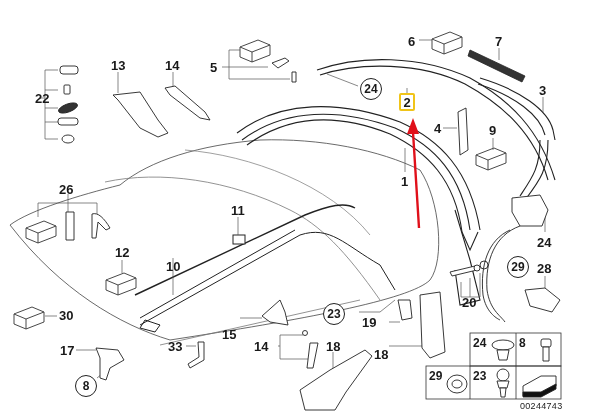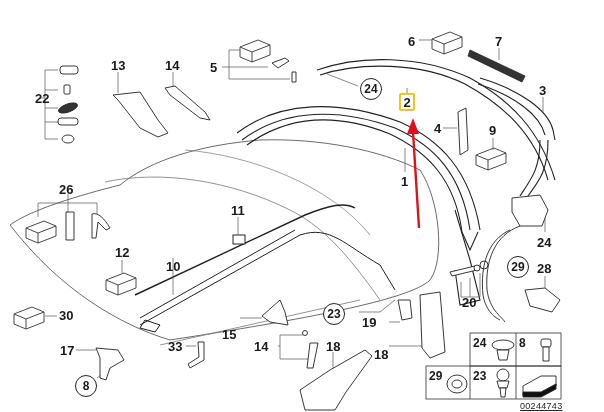--- a/index.html
+++ b/index.html
@@ -3,21 +3,21 @@
 <meta charset="utf-8">
 <style>
   html, body { margin: 0; padding: 0; background: #ffffff; }
   body { width: 604px; height: 412px; overflow: hidden; position: relative; font-family: "Liberation Sans", sans-serif; }
   #stage { position: absolute; left: 0; top: 0; width: 604px; height: 412px; }
   svg { position: absolute; left: 0; top: 0; }
   .lbl { position: absolute; font-weight: bold; font-size: 13px; color: #1a1a1a; line-height: 1; white-space: nowrap; }
   .circ { position: absolute; width: 22px; height: 22px; border: 1.3px solid #222; border-radius: 50%; display: flex; align-items: center; justify-content: center; font-weight: bold; font-size: 12px; color: #1a1a1a; background: #fff; box-sizing: border-box; }
   .hl { position: absolute; border: 2px solid #f0c419; border-radius: 2px; font-weight: bold; font-size: 13px; color: #1a1a1a; width: 16px; height: 18px; display: flex; align-items: center; justify-content: center; box-sizing: border-box; background: #fff; }
   .cell-lbl { position: absolute; font-weight: bold; font-size: 12px; color: #1a1a1a; }
-  .ref { position: absolute; font-size: 9px; color: #222; font-family: "Liberation Sans", sans-serif; letter-spacing: 0.3px; text-decoration: underline; }
+  .ref { position: absolute; font-size: 9px; color: #222; font-family: "Liberation Sans", sans-serif; letter-spacing: 0.3px; }
 </style>
 </head>
 <body>
 
 <div id="stage">
 <svg width="604" height="412" viewBox="0 0 604 412">
   <g fill="none" stroke="#444" stroke-width="0.8">
 
     <path d="M10,225 C30,210 80,195 120,185 C150,160 200,145 260,140 C320,138 380,150 420,170 C440,200 445,260 430,280 C410,300 300,320 170,340 C120,325 60,290 10,225 Z"></path>
     <path d="M105,182 C160,170 230,180 290,210 C320,225 345,250 380,300" stroke="#777"></path>

